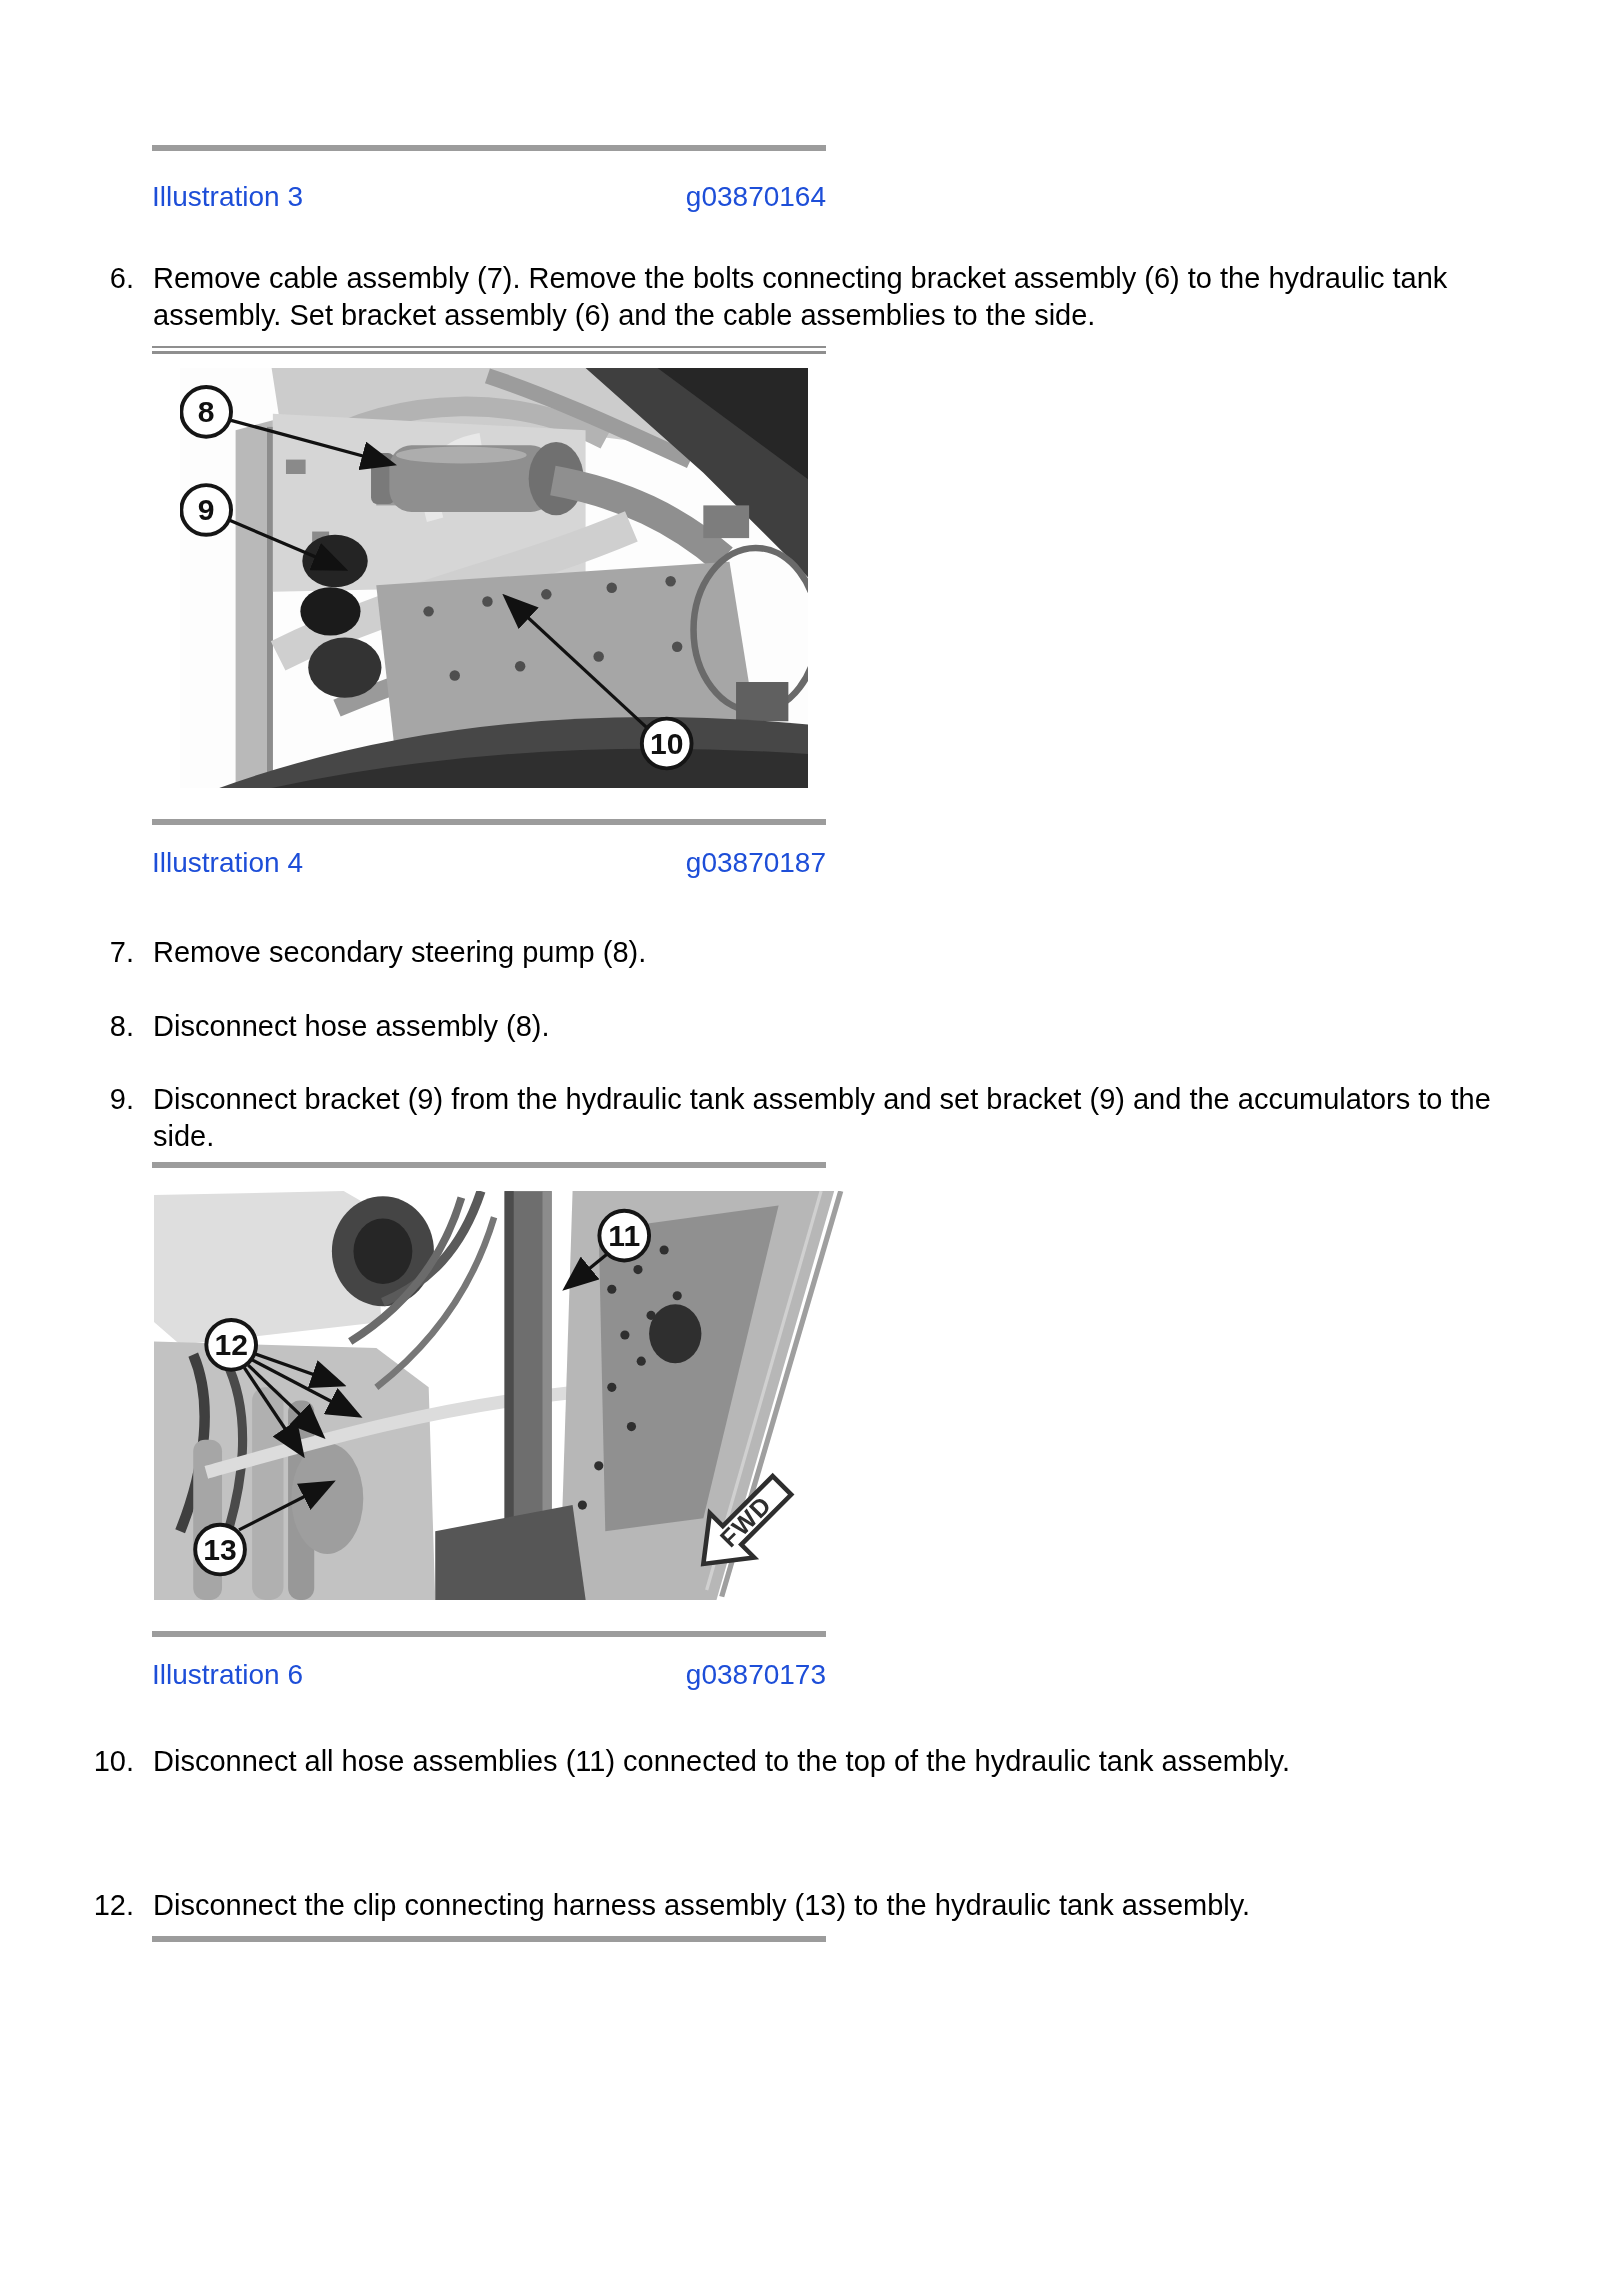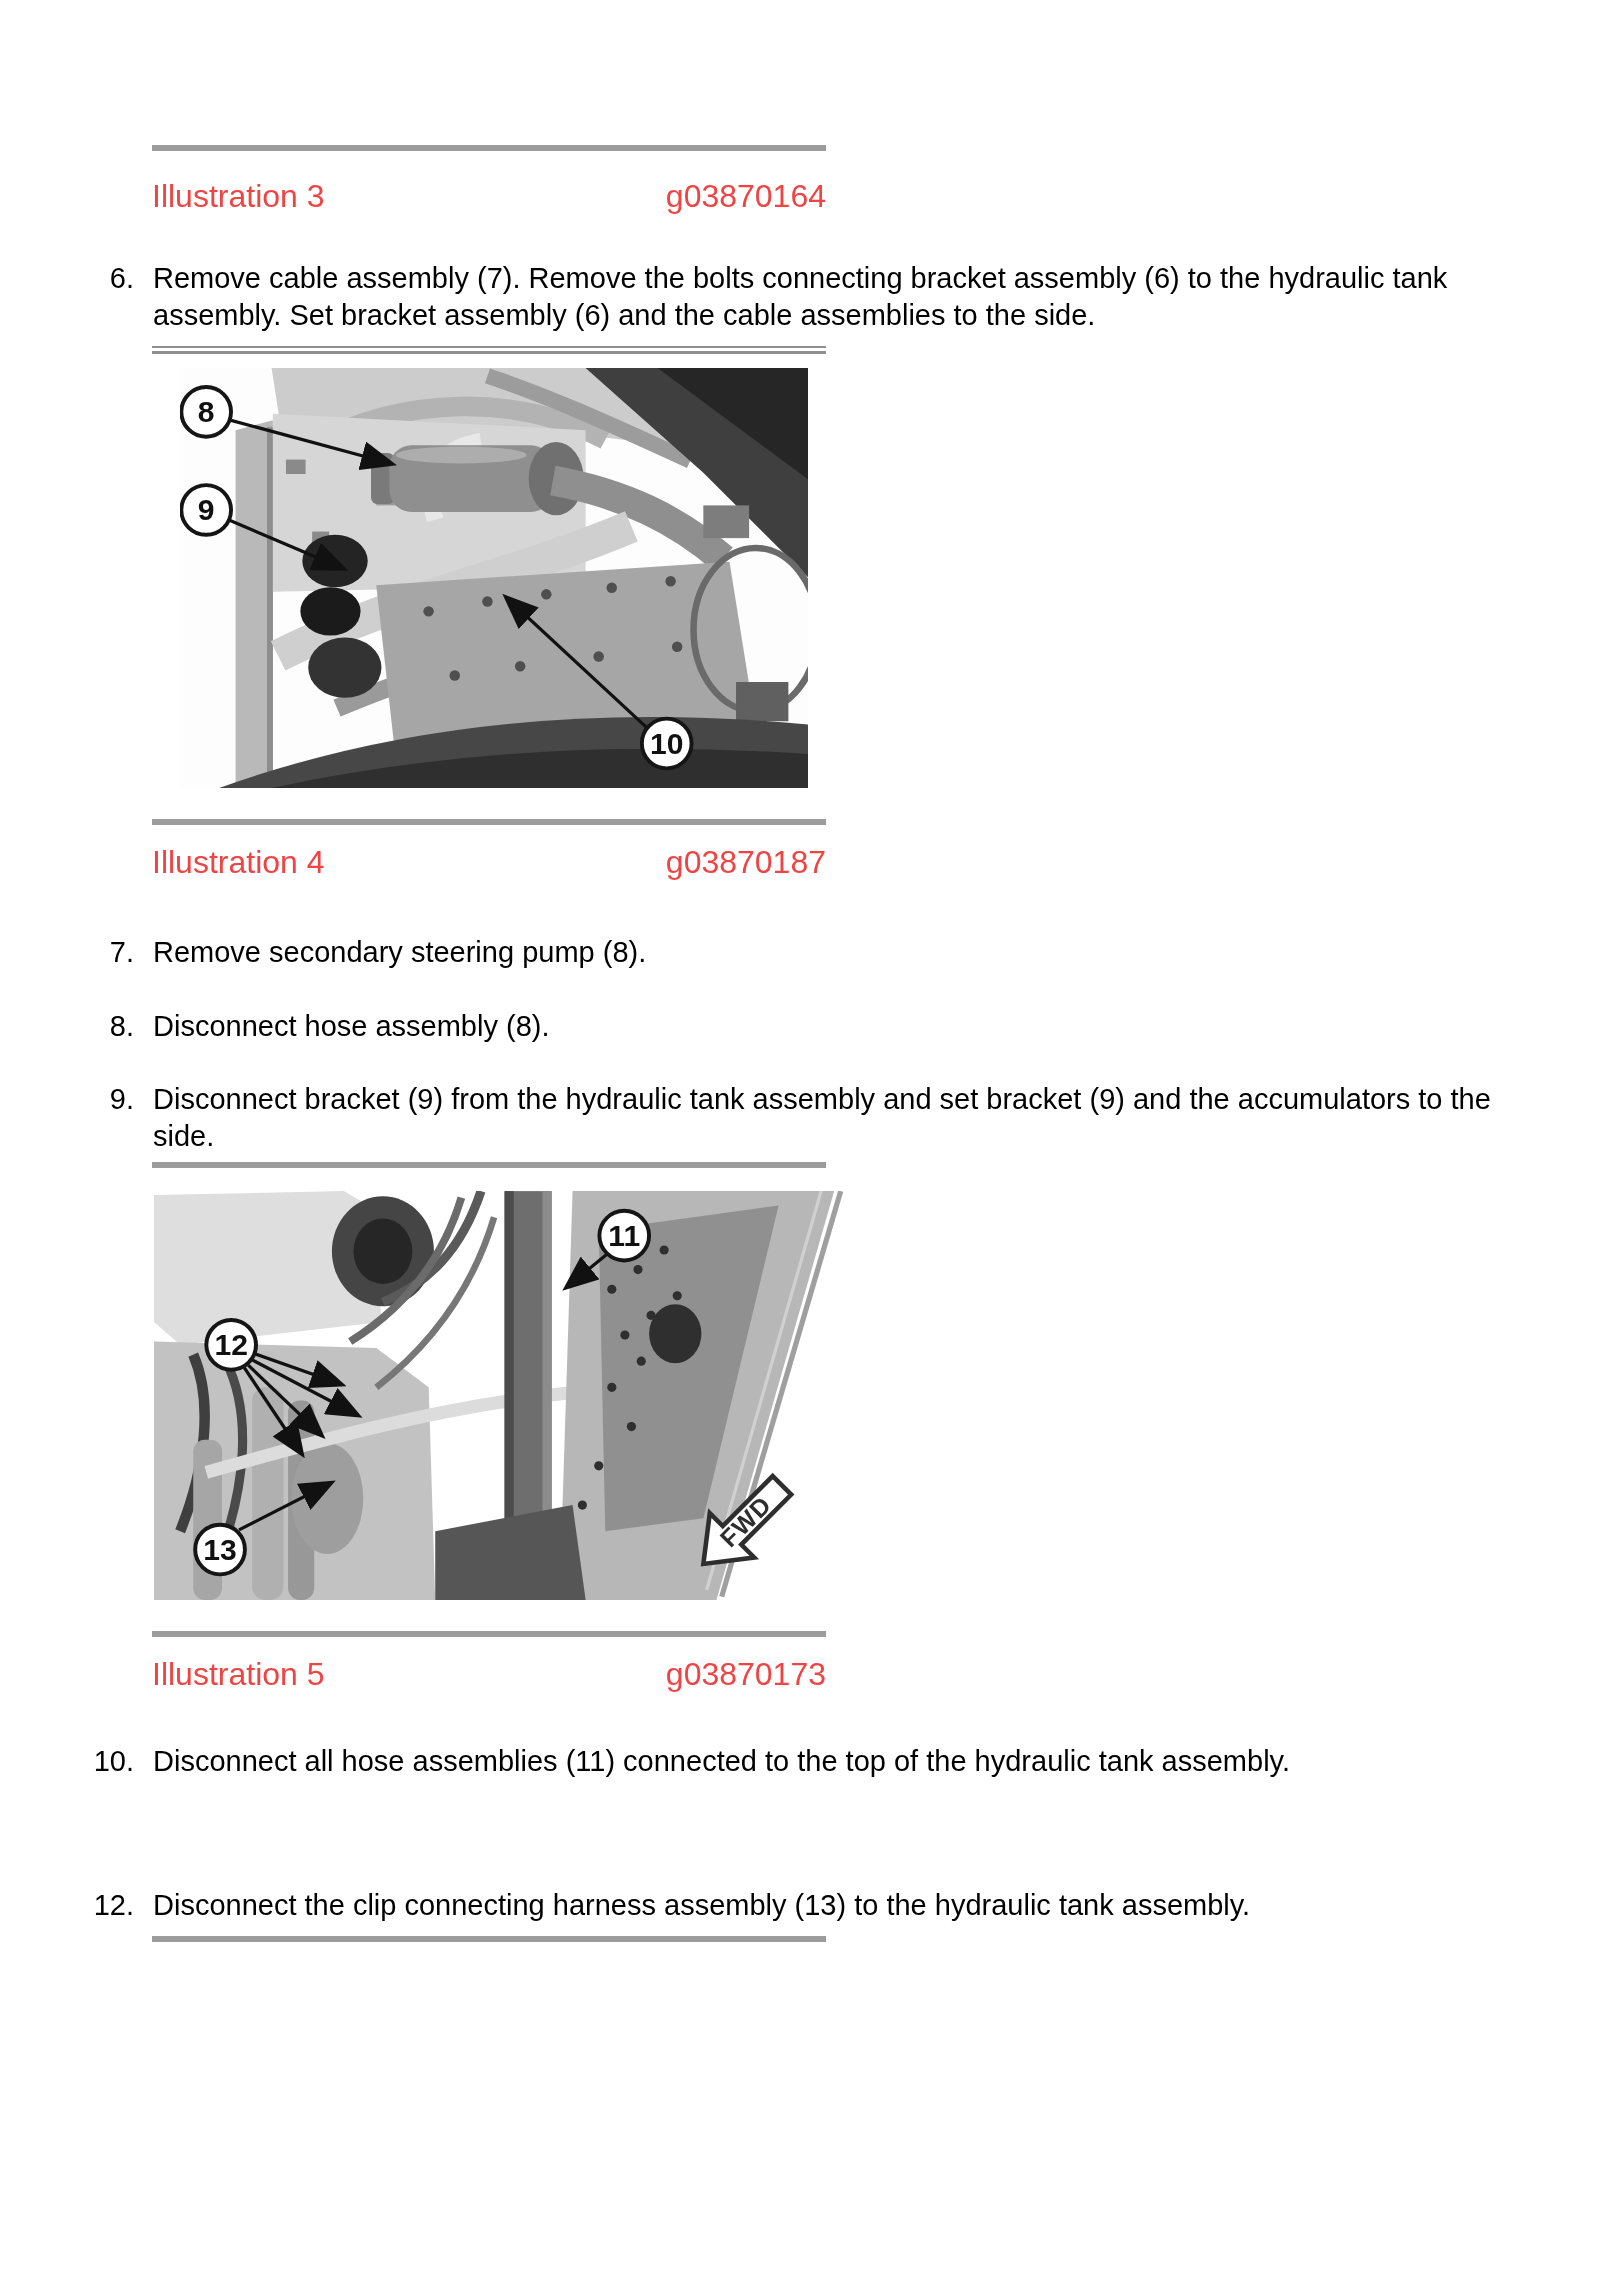--- a/index.html
+++ b/index.html
@@ -4,21 +4,21 @@
 <style>
   html,body{margin:0;padding:0;background:#ffffff;}
   .page{
     position:relative;width:1623px;height:2295px;background:#ffffff;
     font-family:"Liberation Sans",sans-serif;color:#000000;overflow:hidden;
   }
   .rule{position:absolute;left:152px;width:674px;height:5.9px;background:#9c9c9c;}
   .rule.double{height:7.9px;background:#ffffff;border-top:2.6px solid #8f8f8f;border-bottom:3.3px solid #8f8f8f;box-sizing:border-box;}
   .caption{
     position:absolute;left:152px;width:674px;display:flex;justify-content:space-between;
-    font-size:32px;line-height:27.5px;color:#ef4444;
+    font-size:28px;line-height:27.5px;color:#1d4ed8;
   }
   .step{position:absolute;left:65px;display:flex;align-items:flex-start;font-size:29px;line-height:37px;}
   .step .num{flex:0 0 69px;width:69px;text-align:right;}
   .step .txt{margin-left:19px;width:1392px;}
   .figure{position:absolute;}
   svg text.callout-num{font-family:"Liberation Sans",sans-serif;font-weight:bold;font-size:46px;fill:#111111;}
   svg text.fwd-label{font-family:"Liberation Sans",sans-serif;font-weight:bold;font-size:38px;fill:#2e2e2e;letter-spacing:2px;}
 </style>
 </head>
 <body>
@@ -219,21 +219,21 @@
       <g transform="translate(905,505) rotate(45)">
         <path d="M -20,-78 L 20,-78 L 20,30 L 48,30 L 0,92 L -48,30 L -20,30 Z" fill="#ffffff" stroke="#2e2e2e" stroke-width="7"></path>
         <text class="fwd-label" transform="rotate(-90)" x="0" y="13" text-anchor="middle">FWD</text>
       </g>
     </svg>
   </div>
 
   <div class="rule" style="top:1631px"></div>
 
   <div class="caption" style="top:1661px">
-    <span>Illustration 5</span>
+    <span>Illustration 6</span>
     <span>g03870173</span>
   </div>
 
   <div class="step" style="top:1743px">
     <span class="num">10.</span>
     <span class="txt">Disconnect all hose assemblies (11) connected to the top of the hydraulic tank assembly.</span>
   </div>
   <div class="step" style="top:1887px">
     <span class="num">12.</span>
     <span class="txt">Disconnect the clip connecting harness assembly (13) to the hydraulic tank assembly.</span>

